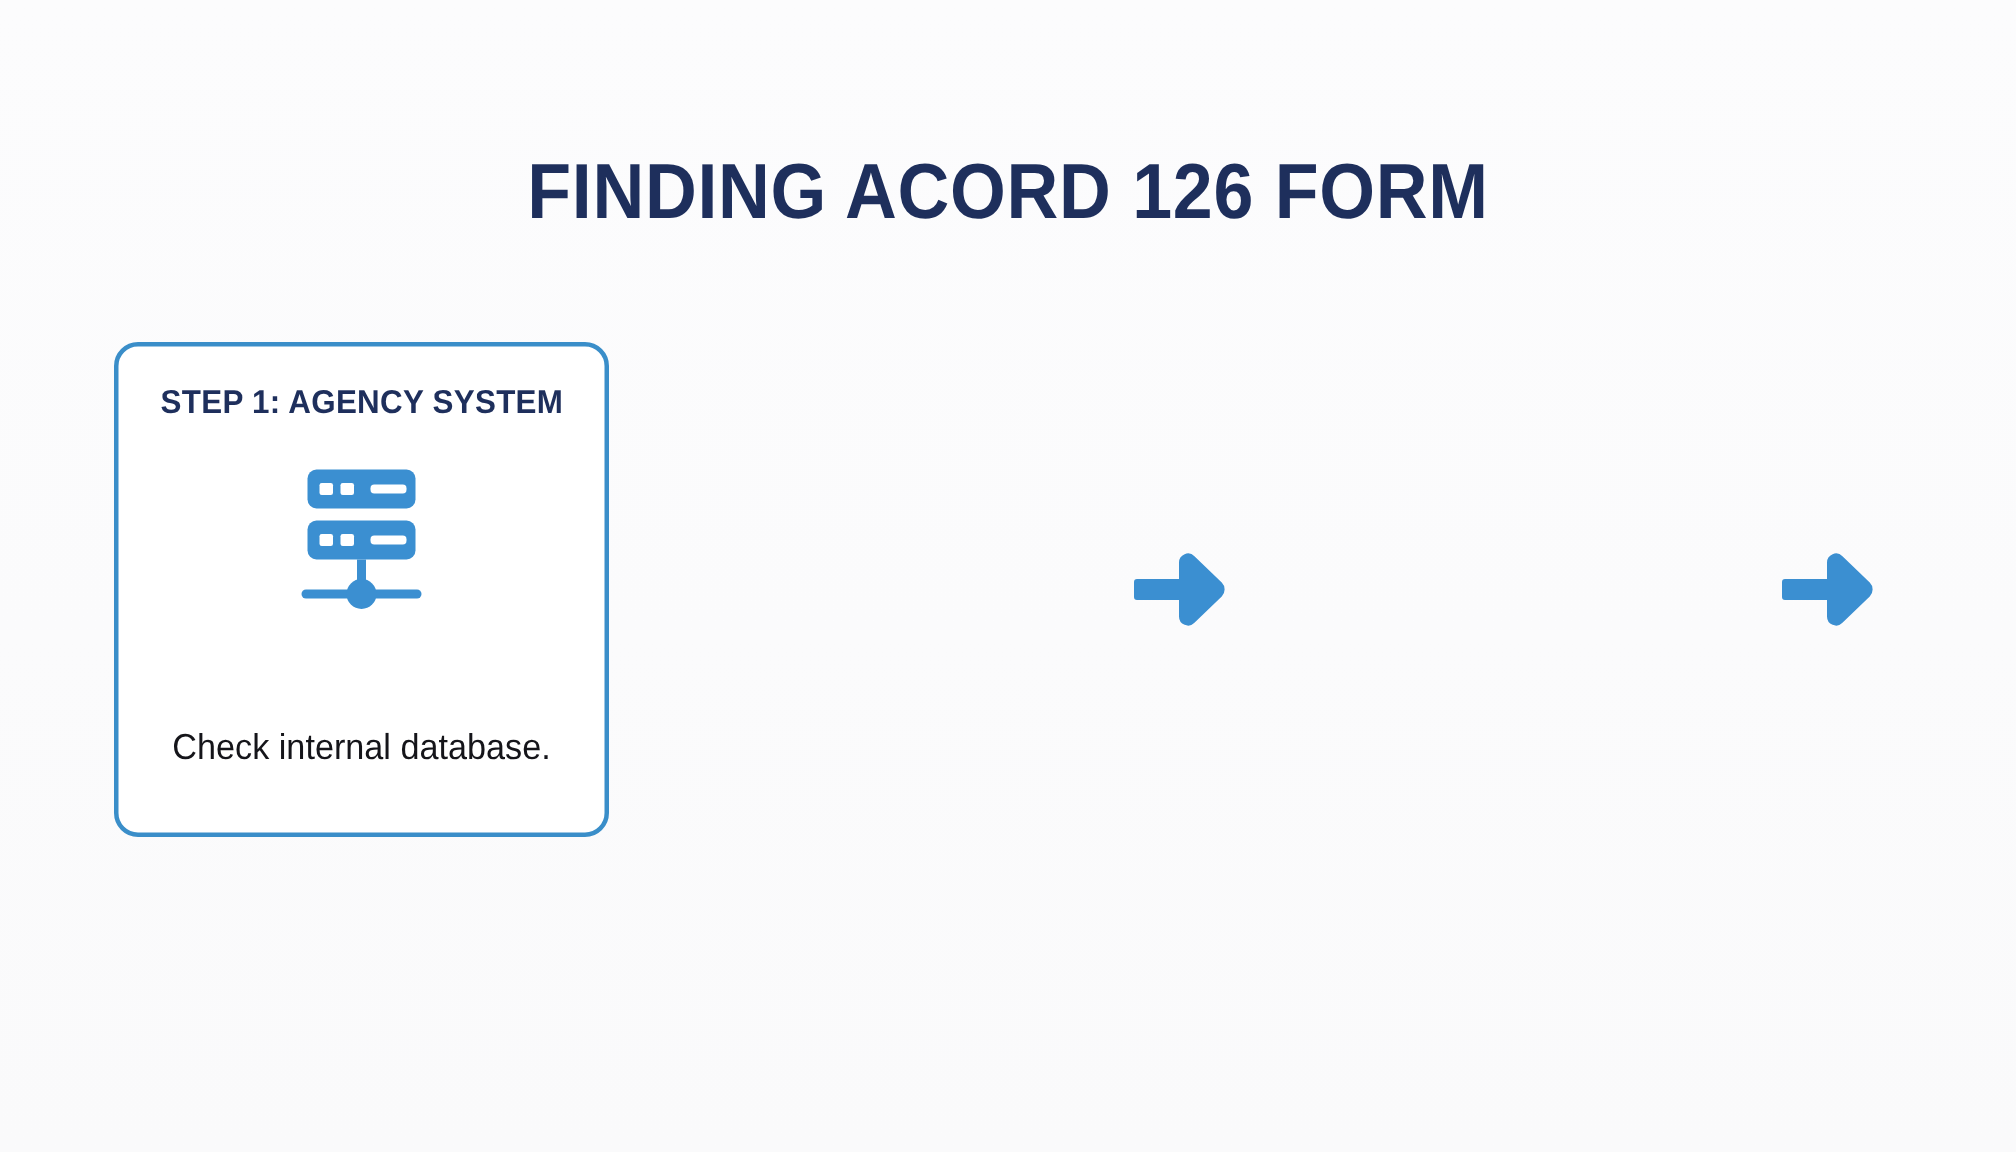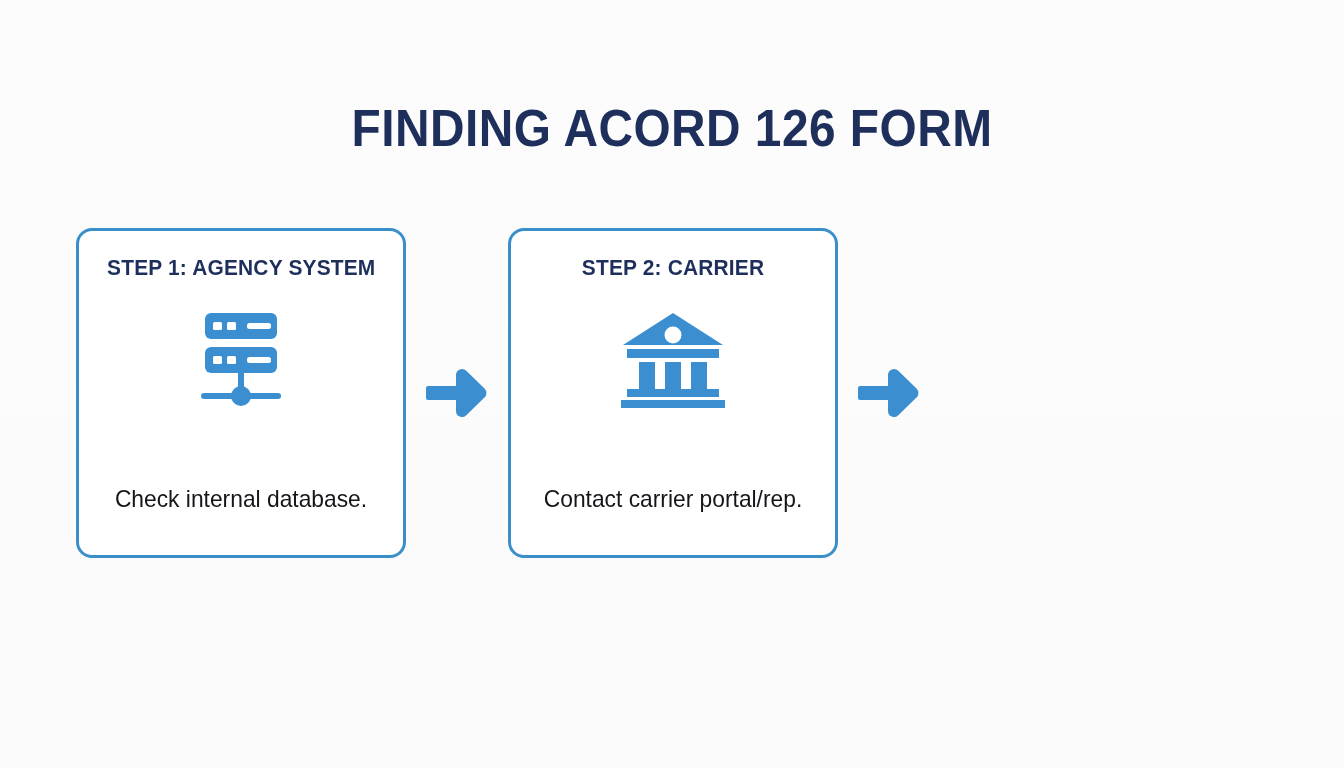--- a/index.html
+++ b/index.html
@@ -44,20 +44,21 @@
 
   
   .flow {
     position: absolute;
     left: 76px;
     top: 228px;
     width: 1194px;
     height: 330px;
     display: flex;
     align-items: center;
+    justify-content: space-between;
   }
 
   .card {
     width: 330px;
     height: 330px;
     border: 3px solid #3a8ec9;
     border-radius: 16px;
     background: #ffffff;
     position: relative;
     flex: 0 0 330px;
@@ -145,42 +146,20 @@
 
     <div class="card-desc">Check internal database.</div>
   </div>
 
   <div class="arrow">
     <svg width="62" height="50" viewBox="0 0 62 50" aria-hidden="true">
       <path d="M2 18 h28 V7 a6 6 0 0 1 10.3 -4.2 L58.5 20.4 a6.5 6.5 0 0 1 0 9.2 L40.3 47.2 A6 6 0 0 1 30 43 V32 H2 a2 2 0 0 1 -2 -2 V20 a2 2 0 0 1 2 -2 Z" fill="#3b8fd1"></path>
     </svg>
   </div>
 
-  <div class="card">
-    <div class="card-title">STEP 2: CARRIER</div>
-
-    <div class="card-icon">
-      <svg width="108" height="100" viewBox="0 0 108 100" aria-hidden="true">
-
-        <path d="M54 4 L104 36 H4 Z" fill="#3b8fd1"></path>
-        <circle cx="54" cy="26" r="8.5" fill="#ffffff"></circle>
-
-        <rect x="8" y="40" width="92" height="9" fill="#3b8fd1"></rect>
-
-        <rect x="20" y="53" width="16" height="34" fill="#3b8fd1"></rect>
-        <rect x="46" y="53" width="16" height="34" fill="#3b8fd1"></rect>
-        <rect x="72" y="53" width="16" height="34" fill="#3b8fd1"></rect>
-
-        <rect x="8" y="80" width="92" height="8" fill="#3b8fd1"></rect>
-        <rect x="2" y="91" width="104" height="8" fill="#3b8fd1"></rect>
-      </svg>
-    </div>
-
-    <div class="card-desc">Contact carrier portal/rep.</div>
-  </div>
 
   <div class="arrow">
     <svg width="62" height="50" viewBox="0 0 62 50" aria-hidden="true">
       <path d="M2 18 h28 V7 a6 6 0 0 1 10.3 -4.2 L58.5 20.4 a6.5 6.5 0 0 1 0 9.2 L40.3 47.2 A6 6 0 0 1 30 43 V32 H2 a2 2 0 0 1 -2 -2 V20 a2 2 0 0 1 2 -2 Z" fill="#3b8fd1"></path>
     </svg>
   </div>
 
 
 </div>
 

